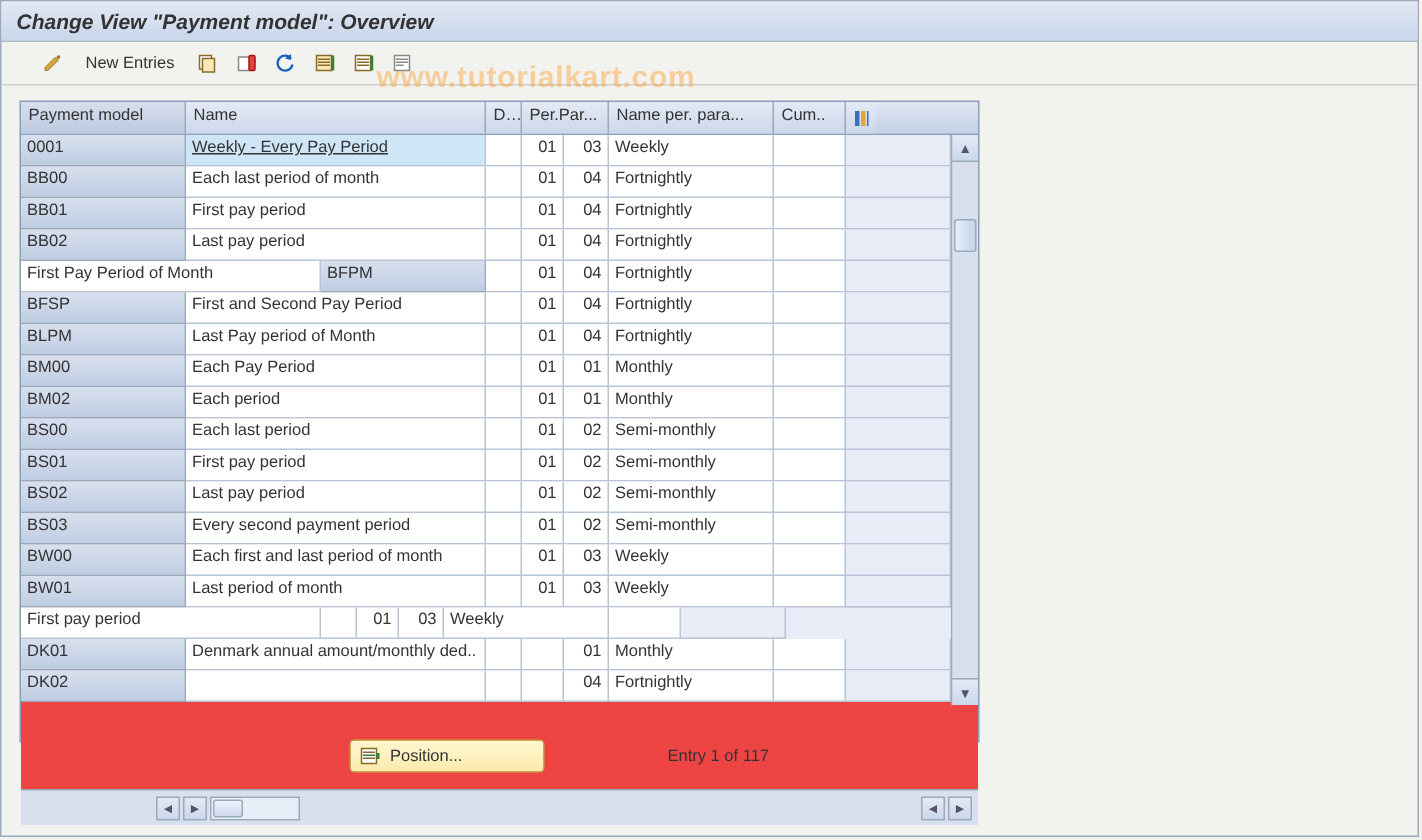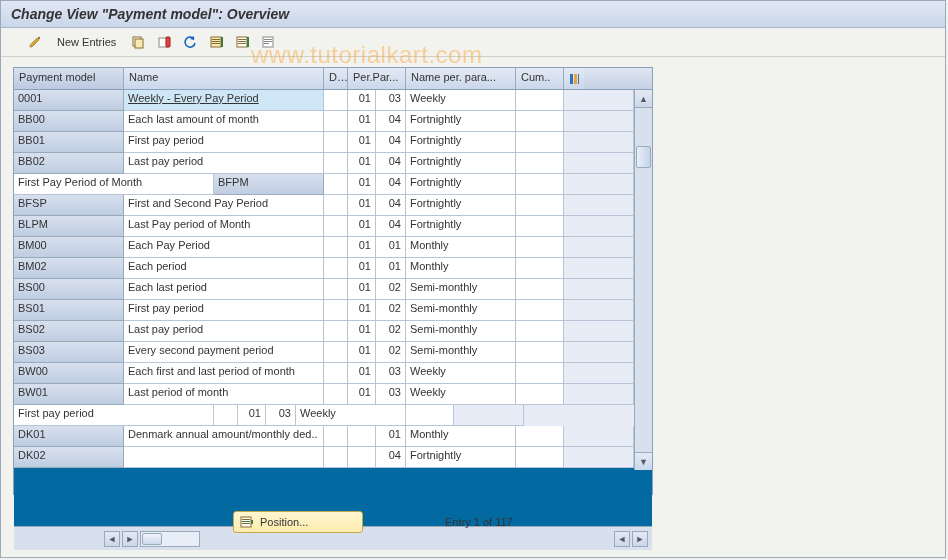--- a/index.html
+++ b/index.html
@@ -49,23 +49,23 @@
   .tb-text {
     font-size: 11px;
     color: #333;
     padding: 0 6px;
     cursor: pointer;
   }
   .watermark {
     position: absolute;
     top: 40px;
     left: 250px;
-    font-size: 24px;
+    font-size: 20px;
     color: rgba(255,140,0,0.35);
-    font-weight: normal;
+    font-weight: bold;
     letter-spacing: 0.5px;
     pointer-events: none;
     z-index: 50;
   }
   .grid-wrap {
     margin: 10px 12px 0 12px;
     border: 1px solid #8a9fb8;
     background: #e7ecf6;
     width: 640px;
     height: 428px;
@@ -100,21 +100,21 @@
     border-right: none;
     display: flex;
     align-items: center;
     justify-content: center;
     background: linear-gradient(to bottom,#e4eaf5,#cbd7ea);
   }
   .grid-body {
     height: 436px;
     overflow: hidden;
     position: relative;
-    background: #0369a1;
+    background: #ef4444;
   }
   .row {
     display: flex;
     height: 21px;
     background: #e7ecf6;
   }
   .cell {
     border-right: 1px solid #b8c4d8;
     border-bottom: 1px solid #b8c4d8;
     padding: 2px 4px;
@@ -166,21 +166,21 @@
     background:#d8e0ee;
   }
   .hs-left{flex:0 0 330px;display:flex;align-items:center;padding-left:90px;gap:2px;}
   .hs-right{flex:0 0 110px;display:flex;align-items:center;justify-content:flex-end;padding-right:4px;gap:2px;margin-left:auto;}
   .hs-btn{width:16px;height:16px;background:linear-gradient(to bottom,#e4eaf5,#cbd7ea);border:1px solid #9ab;display:flex;align-items:center;justify-content:center;font-size:9px;color:#556;cursor:pointer;}
   .hs-track{width:60px;height:16px;background:#e8eef8;border:1px solid #9ab;position:relative;}
   .hs-thumb{position:absolute;left:1px;top:1px;bottom:1px;width:20px;background:linear-gradient(to bottom,#f0f4fb,#cdd9ec);border:1px solid #9ab;border-radius:2px;}
   .footer {
     position:absolute;
     left: 12px;
-    bottom: 24px;
+    bottom: 42px;
     width: 640px;
     display:flex;
     align-items:center;
   }
   .pos-btn {
     margin-left: 220px;
     width: 130px;
     height: 22px;
     background: linear-gradient(to bottom,#fff7d0,#fcebae);
     border:1px solid #c4a94a;
@@ -286,21 +286,21 @@
           <div class="cell inp col1 sel">Weekly - Every Pay Period</div>
           <div class="cell inp col2"></div>
           <div class="cell inp num" style="width: 28px;">01</div>
           <div class="cell inp num" style="width: 30px;">03</div>
           <div class="cell inp col4">Weekly</div>
           <div class="cell inp col5"></div>
           <div class="blankcol"></div>
         </div>
         <div class="row">
           <div class="cell key col0">BB00</div>
-          <div class="cell inp col1">Each last amount of month</div>
+          <div class="cell inp col1">Each last period of month</div>
           <div class="cell inp col2"></div>
           <div class="cell inp num" style="width: 28px;">01</div>
           <div class="cell inp num" style="width: 30px;">04</div>
           <div class="cell inp col4">Fortnightly</div>
           <div class="cell inp col5"></div>
           <div class="blankcol"></div>
         </div>
         <div class="row">
           <div class="cell key col0">BB01</div>
           <div class="cell inp col1">First pay period</div>

